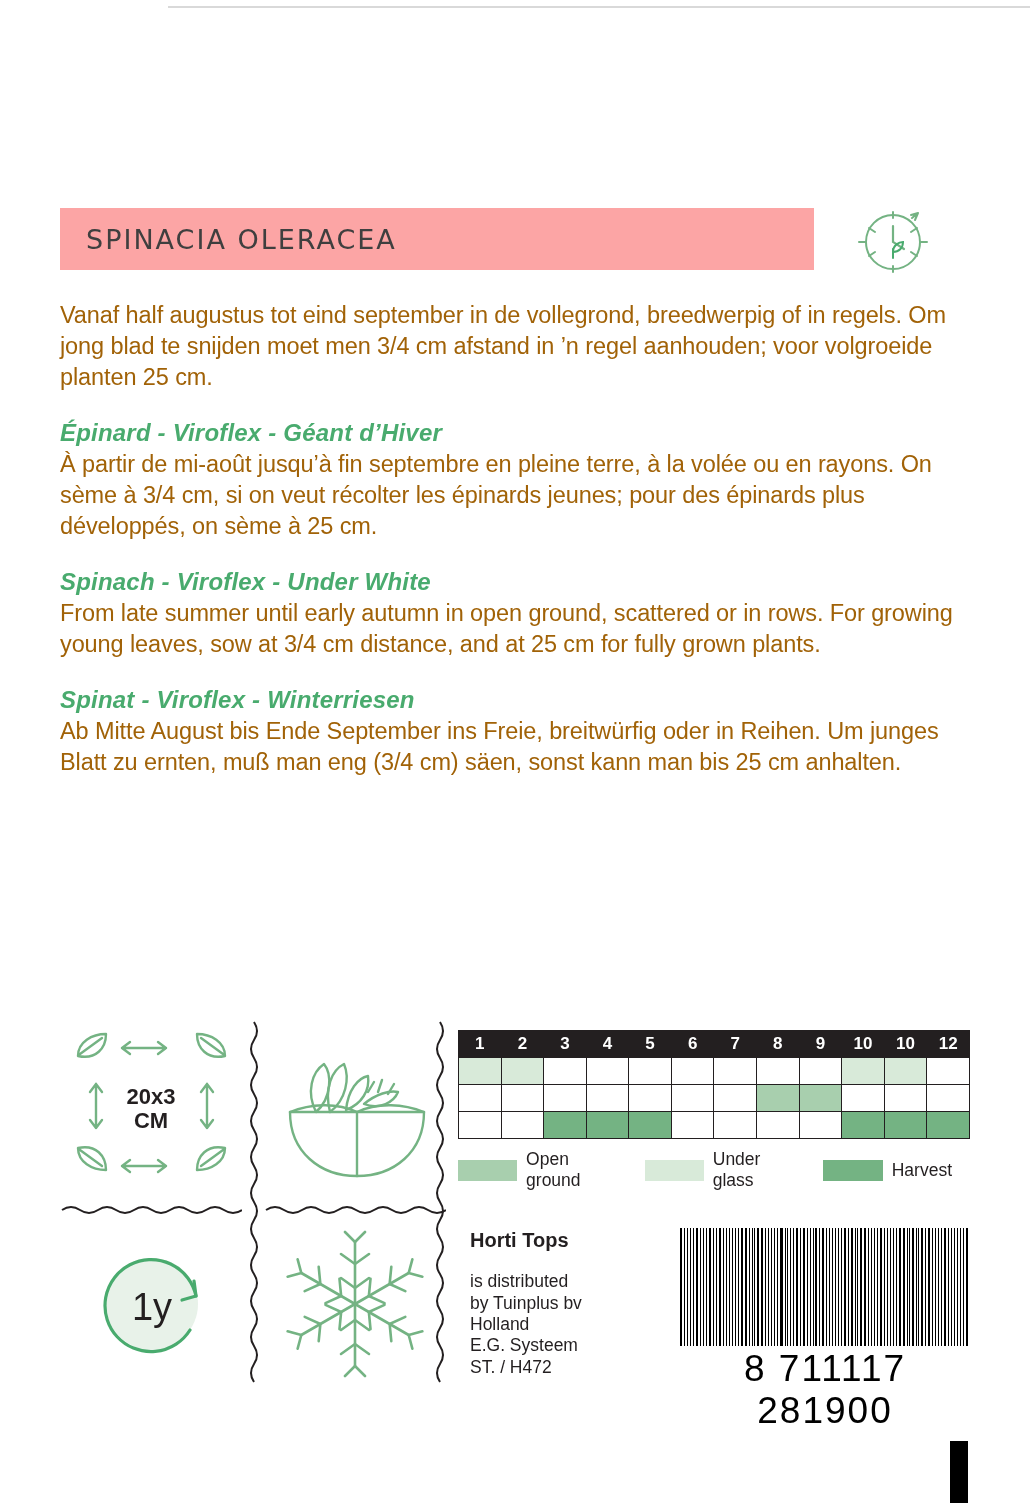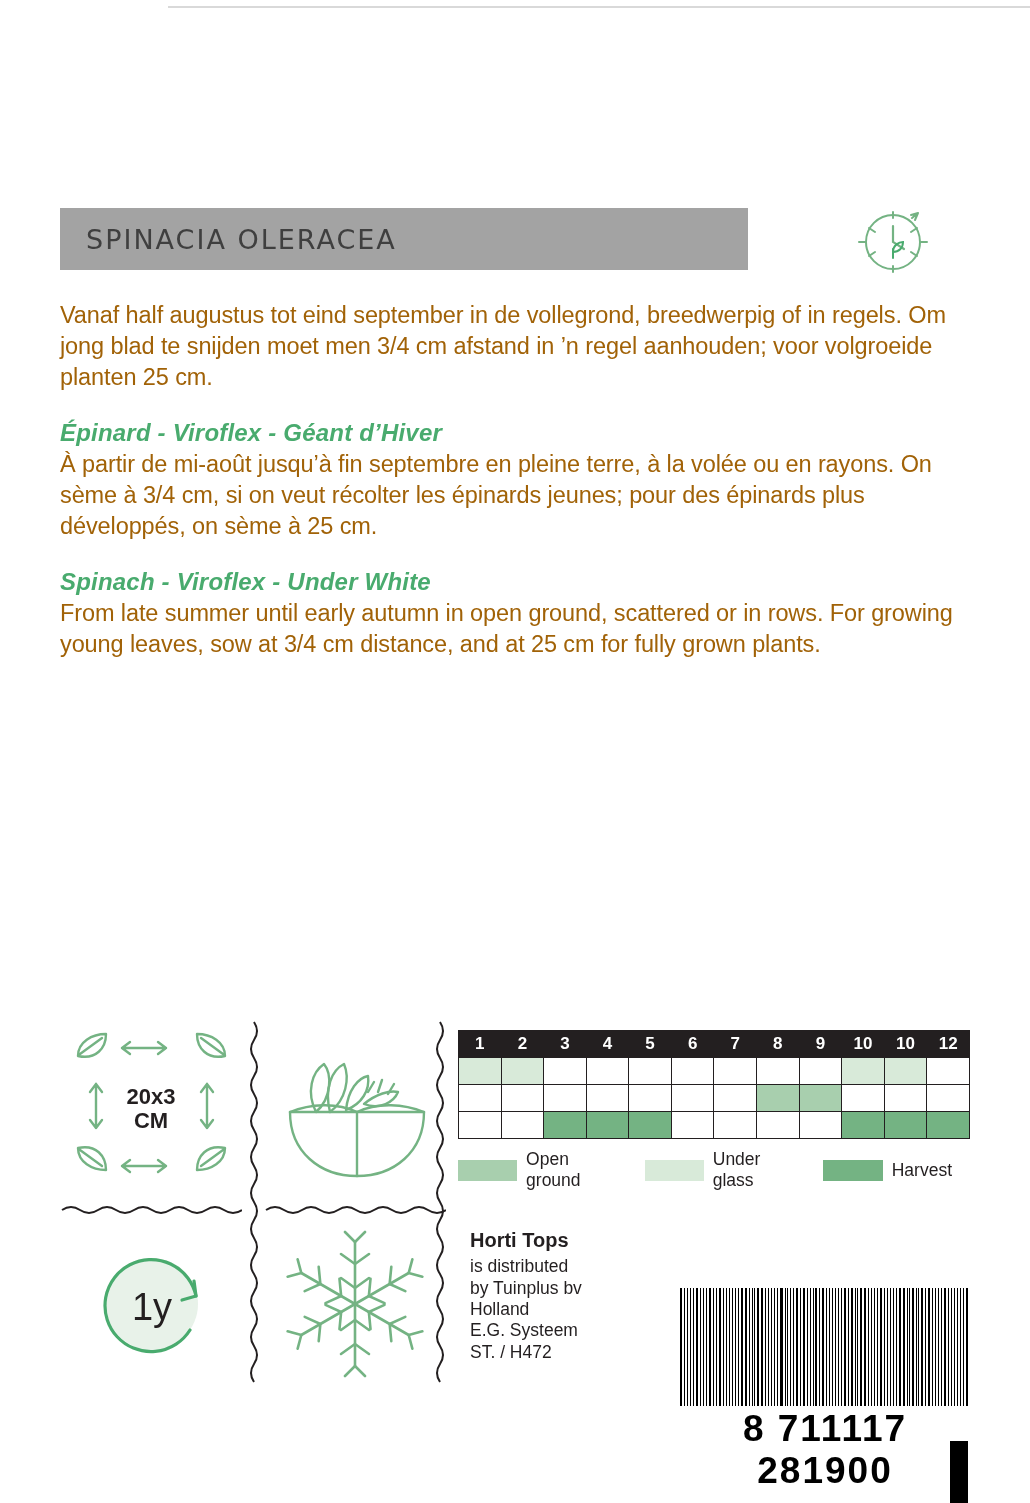--- a/index.html
+++ b/index.html
@@ -32,25 +32,25 @@
   
   .sheet {
     position: absolute;
     left: 60px; top: 208px; width: 910px;
   }
 
   
   .title-band {
     position: relative;
     height: 62px;
-    background: #a3a3a3;
+    background: #fca5a5;
     display: flex;
     align-items: center;
     padding-left: 26px;
-    width: 688px;
+    width: 754px;
   }
   .title-band .latin-name {
     font-family: "DejaVu Sans", sans-serif;
     font-size: 27px;
     letter-spacing: 2.0px;
     color: #3f3f3f;
     text-transform: uppercase;
     font-weight: 400;
   }
   .clock-badge {
@@ -139,27 +139,26 @@
 
   
   .brand {
     position: absolute;
     left: 470px; top: 1228px;
     width: 180px;
     font-size: 17.5px;
     line-height: 1.22;
     color: #231f20;
   }
-  .brand .name { font-weight: bold; font-size: 20px; margin-bottom: 4px; }
+  .brand .name { font-weight: bold; font-size: 20px; margin-bottom: 19px; }
 
   .barcode-wrap {
     position: absolute;
-    left: 680px; top: 1288px;
+    left: 680px; top: 1228px;
     width: 290px;
-    font-weight: bold;
   }
   .barcode-bars {
     height: 118px;
     display: flex;
     align-items: flex-end;
   }
   .barcode-bars i {
     display: block;
     background: #000;
     height: 100%;
@@ -212,20 +211,24 @@
   <div class="lang-block">
     <h2>Épinard - Viroflex - Géant d’Hiver</h2>
     <p>À partir de mi-août jusqu’à fin septembre en pleine terre, à la volée ou en rayons. On sème à 3/4 cm, si on veut récolter les épinards jeunes; pour des épinards plus développés, on sème à 25 cm.</p>
   </div>
 
   <div class="lang-block">
     <h2>Spinach - Viroflex - Under White</h2>
     <p>From late summer until early autumn in open ground, scattered or in rows. For growing young leaves, sow at 3/4 cm distance, and at 25 cm for fully grown plants.</p>
   </div>
 
+  <div class="lang-block">
+    <h2>Spinat - Viroflex - Winterriesen</h2>
+    <p>Ab Mitte August bis Ende September ins Freie, breitwürfig oder in Reihen. Um junges Blatt zu ernten, muß man eng (3/4 cm) säen, sonst kann man bis 25 cm anhalten.</p>
+  </div>
 
 </div>
 
 <div class="info-area">
 
   <svg class="squiggle" style="left:186px; top:0px;" width="16" height="372" viewBox="0 0 16 372">
     <path d="M8 2 q6 9 0 18 q-6 9 0 18 q6 9 0 18 q-6 9 0 18 q6 9 0 18 q-6 9 0 18 q6 9 0 18 q-6 9 0 18 q6 9 0 18 q-6 9 0 18 q6 9 0 18 q-6 9 0 18 q6 9 0 18 q-6 9 0 18 q6 9 0 18 q-6 9 0 18 q6 9 0 18 q-6 9 0 18 q6 9 0 18 q-6 9 0 18" fill="none" stroke="#231f20" stroke-width="2"></path>
   </svg>
   <svg class="squiggle" style="left:0px; top:182px;" width="182" height="16" viewBox="0 0 182 16">
     <path d="M2 8 q9 -6 18 0 q9 6 18 0 q9 -6 18 0 q9 6 18 0 q9 -6 18 0 q9 6 18 0 q9 -6 18 0 q9 6 18 0 q9 -6 18 0 q9 6 18 0" fill="none" stroke="#231f20" stroke-width="2"></path>

